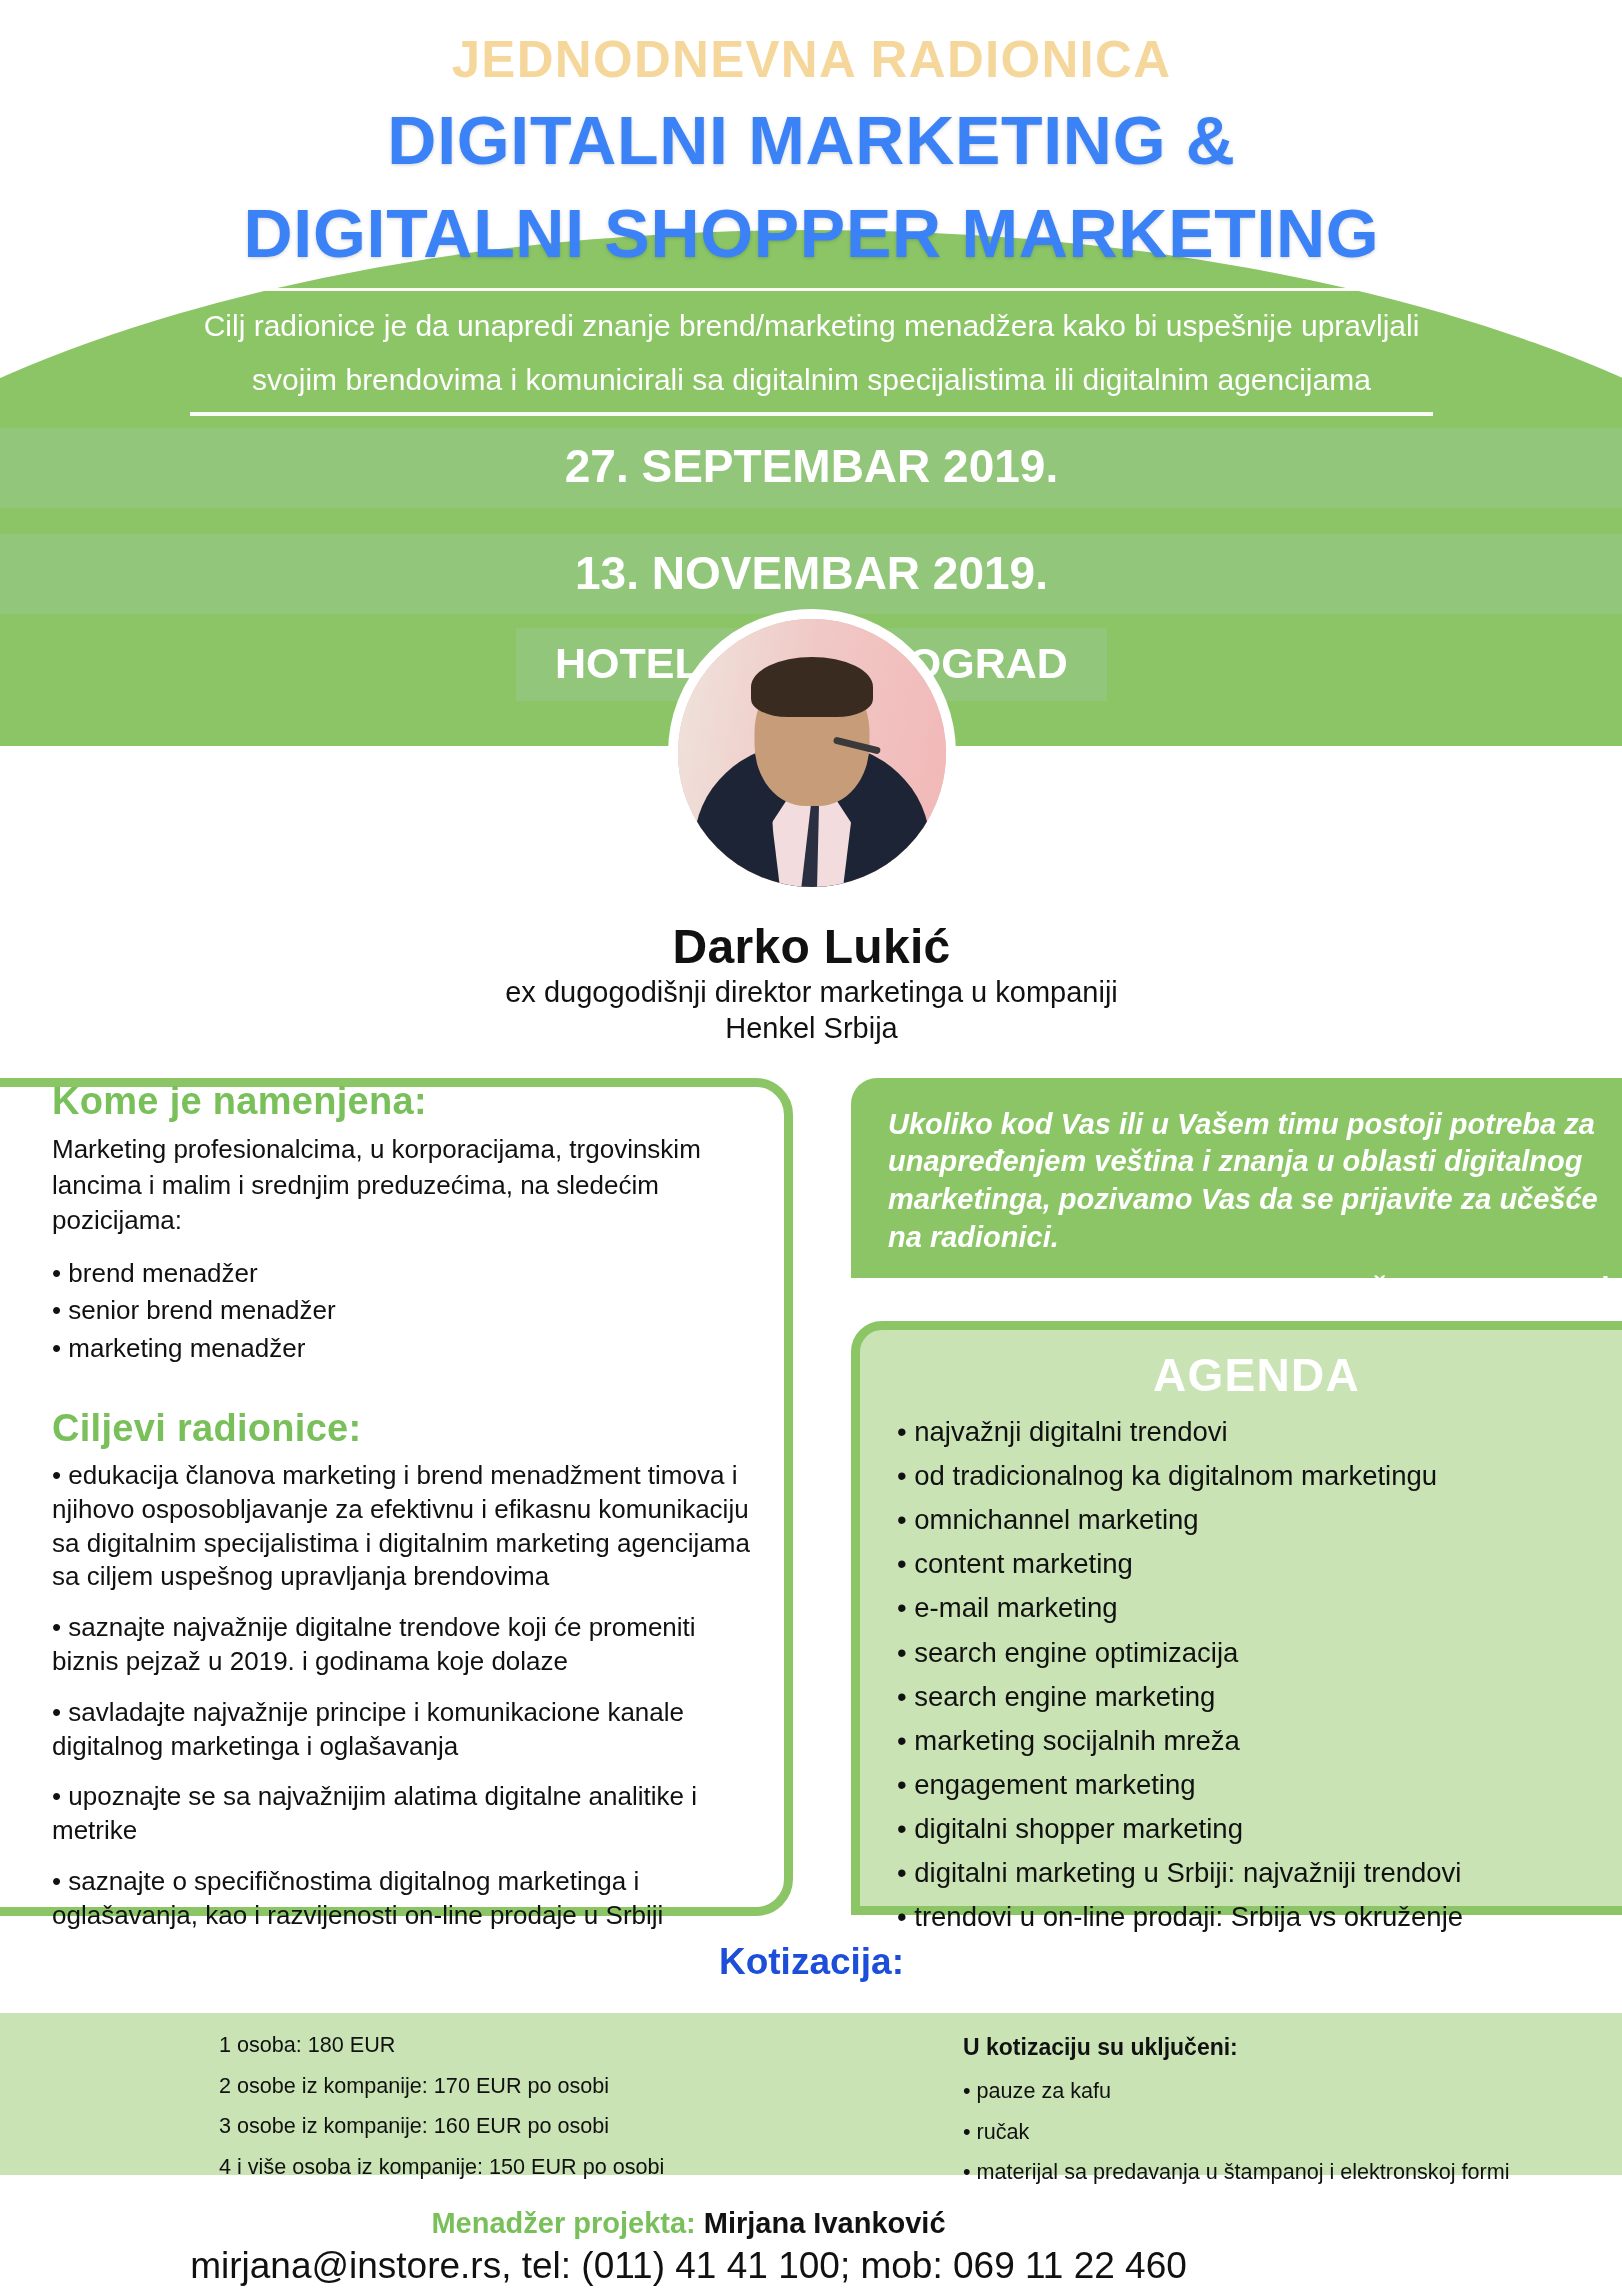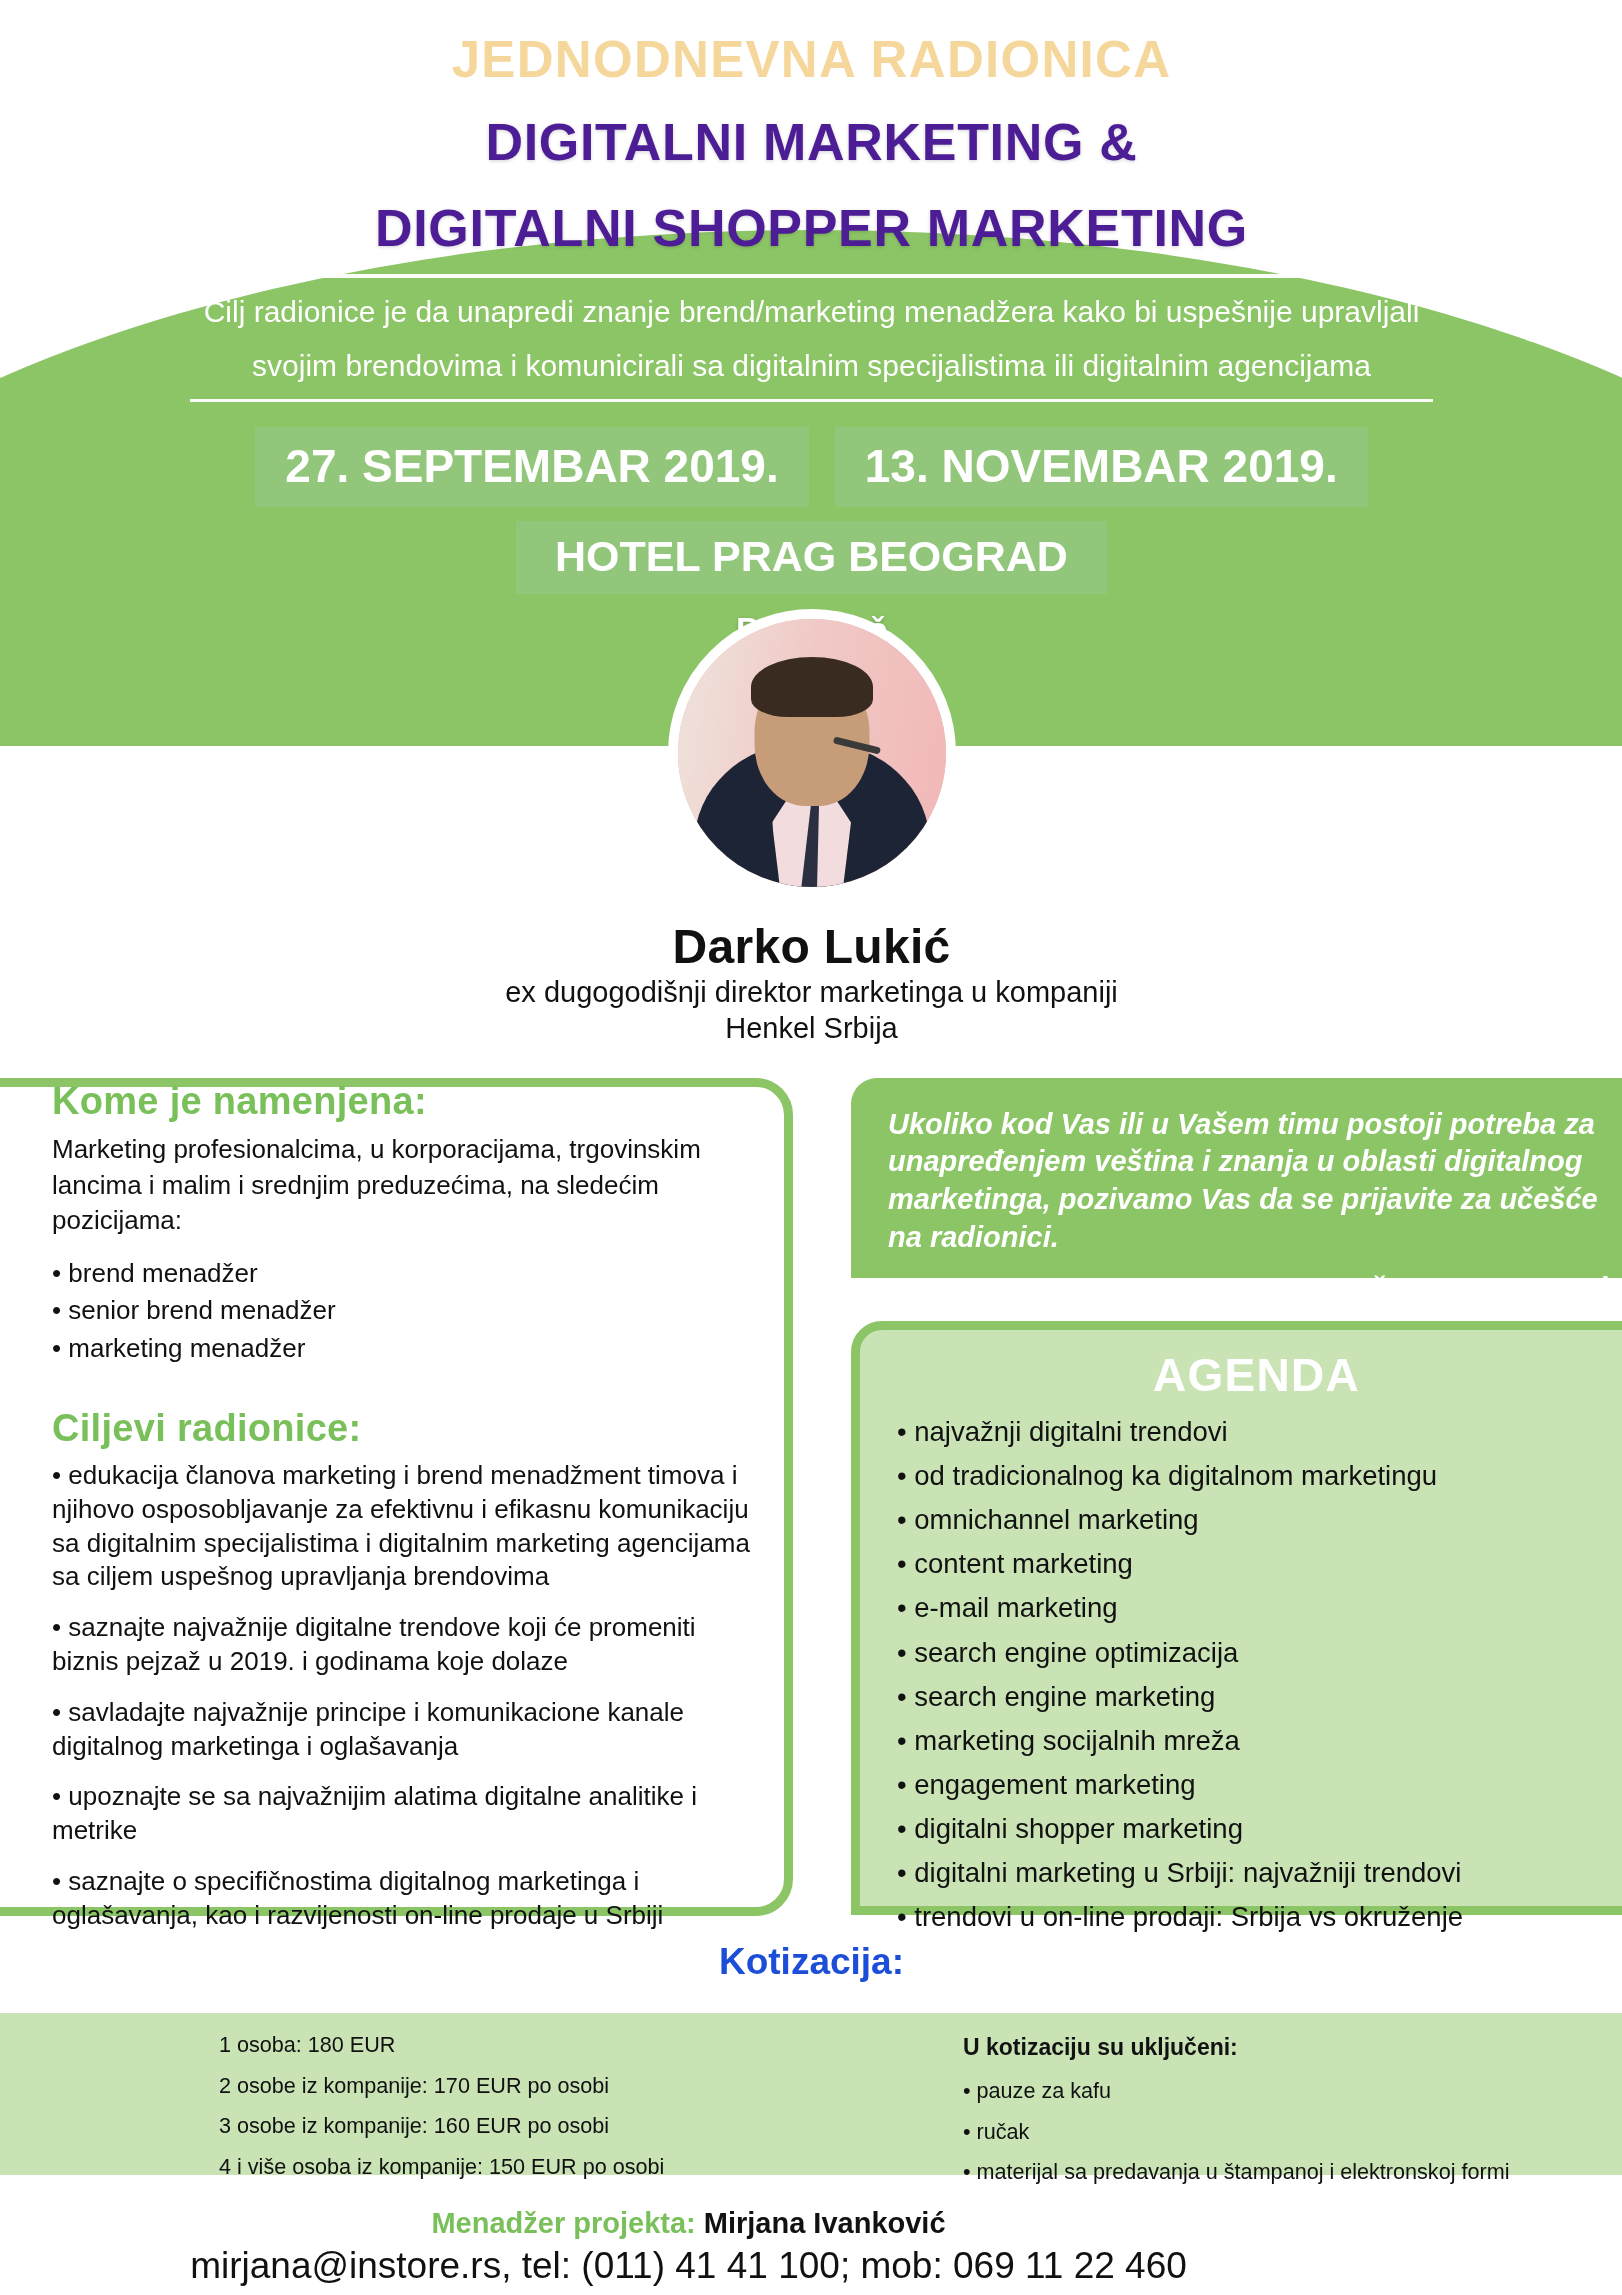--- a/index.html
+++ b/index.html
@@ -67,35 +67,35 @@
   }
 
   #hero-content{ position:relative; z-index:6; text-align:center; padding-top:22px; }
 
   .kicker{
     color:#F6D79B; font-weight:bold; font-size:51px; letter-spacing:1.3px;
     line-height:1.0; padding-top:11.8px;
     font-stretch:condensed;
   }
   .title-main{
-    color:#4c1d95; font-weight:bold; font-size:52px; line-height:1.12;
-    letter-spacing:0.7px; margin-top:28px;
+    color:#3b82f6; font-weight:bold; font-size:68px; line-height:1.12;
+    letter-spacing:0.7px; margin-top:17px;
     text-shadow:0 1.3px 3.9px rgba(0,0,0,.18);
   }
   .rule{
     width:1243px; height:3.3px; background:#ffffff; margin:17px auto 0;
     opacity:.95;
   }
   .lede{
     color:#ffffff; font-size:30px; line-height:1.32; margin:14.4px auto 0;
     width:1361px; font-weight:normal;
   }
   .rule2{ width:1243px; height:3.3px; background:#ffffff; margin:13px auto 0; opacity:.95; }
 
-  .date-row{ display:flex; justify-content:center; gap:26px; margin-top:25px; }
+  .date-row{ display:flex; justify-content:center; gap:26px; margin-top:12px;flex-direction:column; }
   .date-chip{
     background:rgba(150,200,135,.62);
     color:#ffffff; font-weight:bold; font-size:46px;
     padding:11.8px 30px 14.4px;
   }
   .venue-chip{
     display:inline-block;
     background:rgba(150,200,135,.62);
     color:#ffffff; font-weight:bold; font-size:43px;
     padding:10.5px 39px 13px; margin-top:14.4px;

